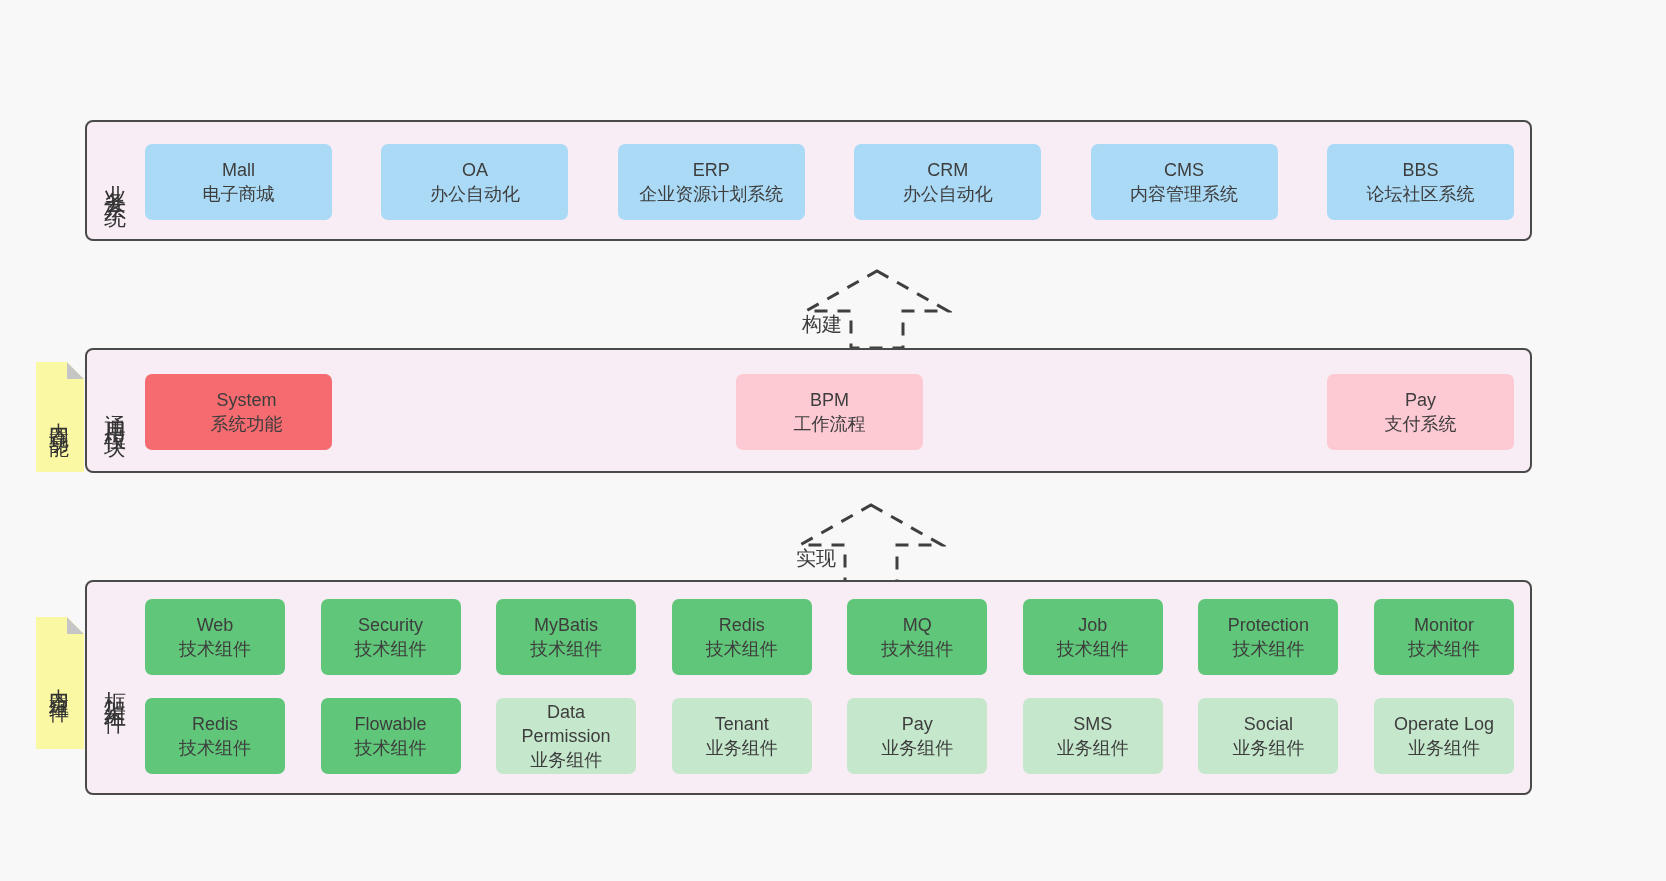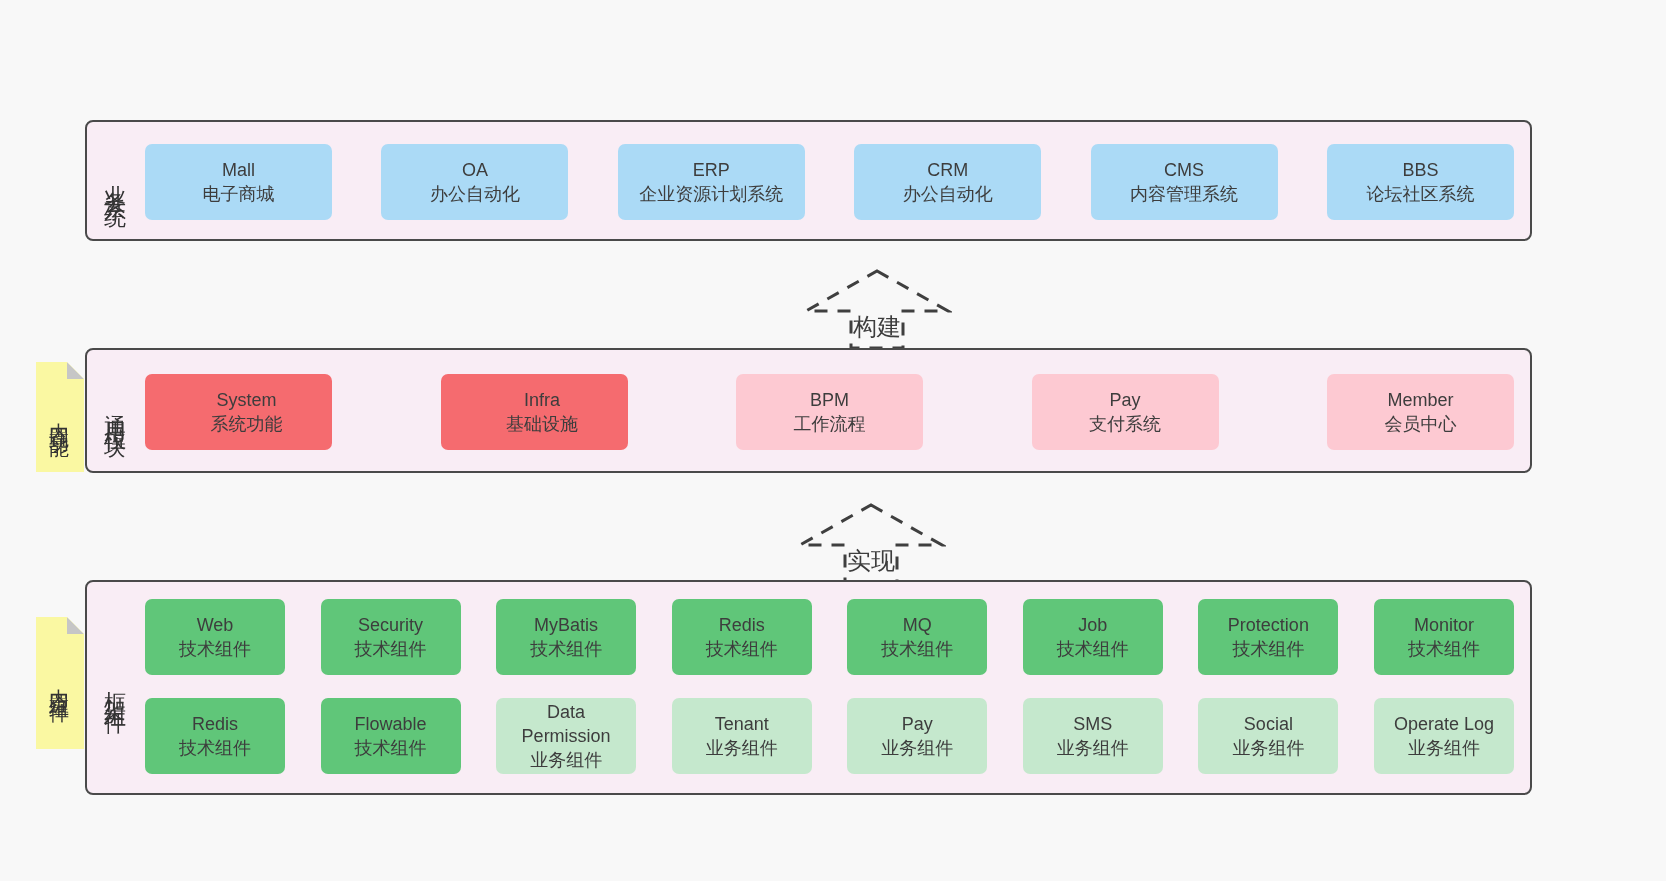--- a/index.html
+++ b/index.html
@@ -64,22 +64,22 @@
   .sticky-text{
     writing-mode:vertical-rl;text-orientation:upright;
     font-size:20px;letter-spacing:5px;color:#333;white-space:nowrap;
   }
   .arrow{position:absolute;width:150px;height:86px;}
   .arrow-1{left:802px;top:266px;}
   .arrow-2{left:796px;top:500px;}
   .arrow svg{display:block;}
   .arrow path{stroke:var(--arrow);stroke-width:3;fill:none;stroke-dasharray:13 10;}
   .arrow-label{
-    position:absolute;left:0;right:0;top:45px;text-align:center;
-    font-size:24px;color:var(--text);
+    position:absolute;left:0;right:0;top:45px;text-align:left;
+    font-size:20px;color:var(--text);
   }
 </style>
 </head>
 <body>
 
 <div class="layer layer-1">
   <div class="layer-label">业务系统</div>
   <div class="items-row">
     <div class="item w-lg c-blue">
       <div class="item-name">Mall</div>
@@ -119,35 +119,27 @@
   <div class="fold"></div>
   <div class="sticky-text">内置功能</div>
 </div>
 <div class="layer layer-2">
   <div class="layer-label">通用模块</div>
   <div class="items-row">
     <div class="item w-lg c-red">
       <div class="item-name">System</div>
       <div class="item-desc">系统功能</div>
     </div>
-    <div class="item w-lg c-red">
-      <div class="item-name">Infra</div>
-      <div class="item-desc">基础设施</div>
-    </div>
     <div class="item w-lg c-pink">
       <div class="item-name">BPM</div>
       <div class="item-desc">工作流程</div>
     </div>
     <div class="item w-lg c-pink">
       <div class="item-name">Pay</div>
       <div class="item-desc">支付系统</div>
-    </div>
-    <div class="item w-lg c-pink">
-      <div class="item-name">Member</div>
-      <div class="item-desc">会员中心</div>
     </div>
   </div>
 </div>
 
 <div class="arrow arrow-2">
   <svg width="150" height="86" viewBox="0 0 150 86">
     <path d="M75 5 L146 45 L101 45 L101 82 L49 82 L49 45 L4 45 Z"></path>
   </svg>
   <div class="arrow-label">实现</div>
 </div>

